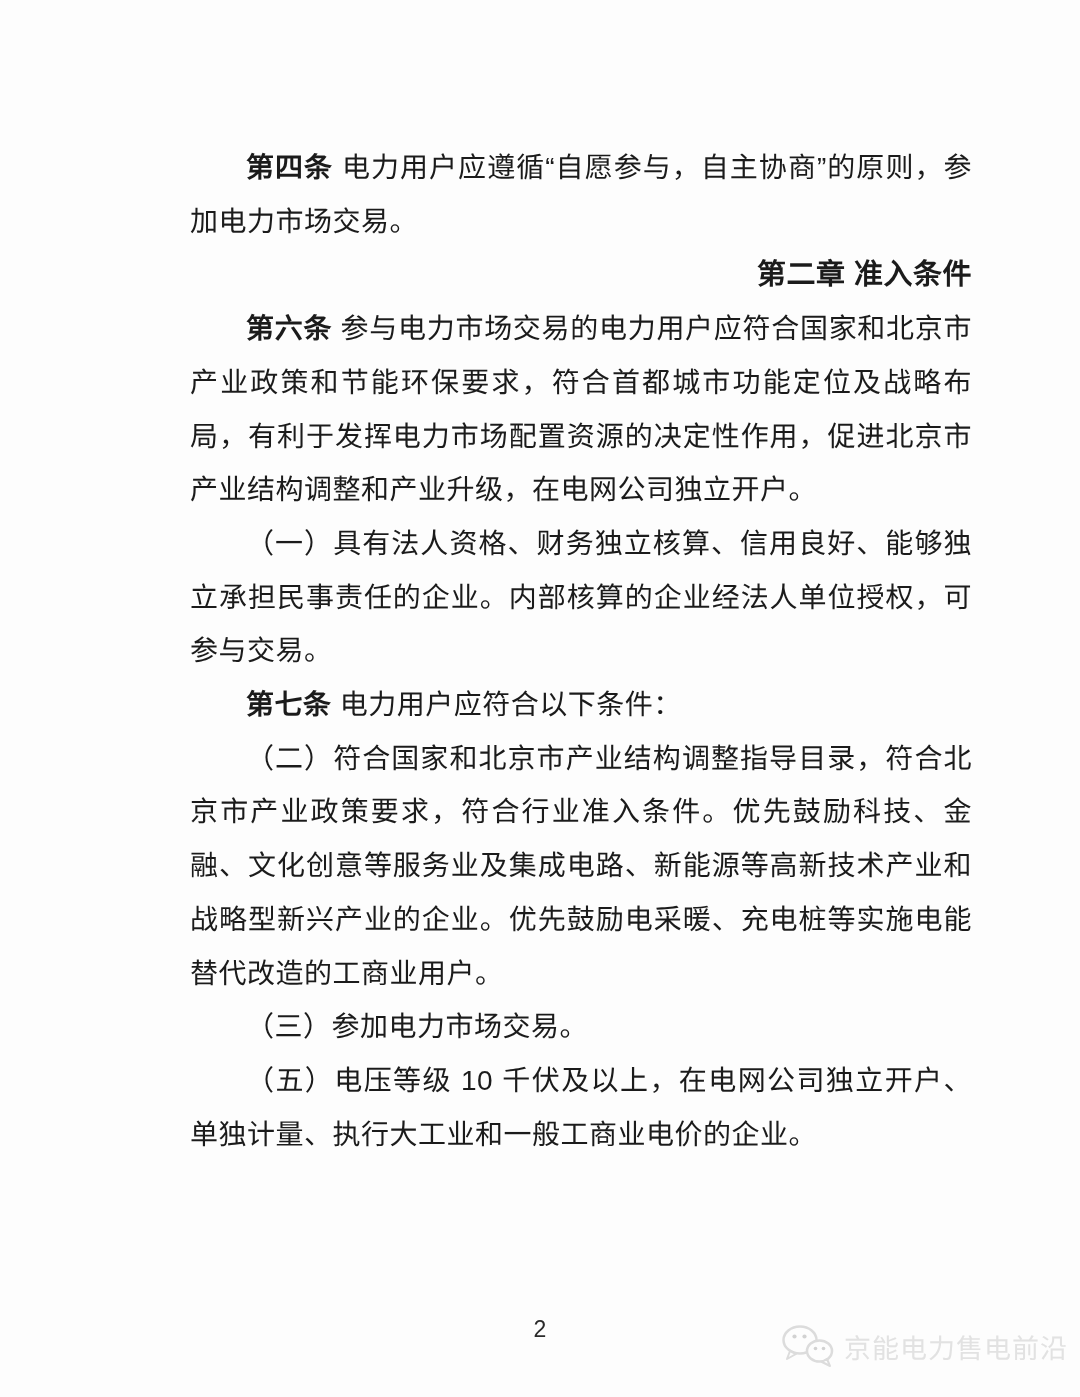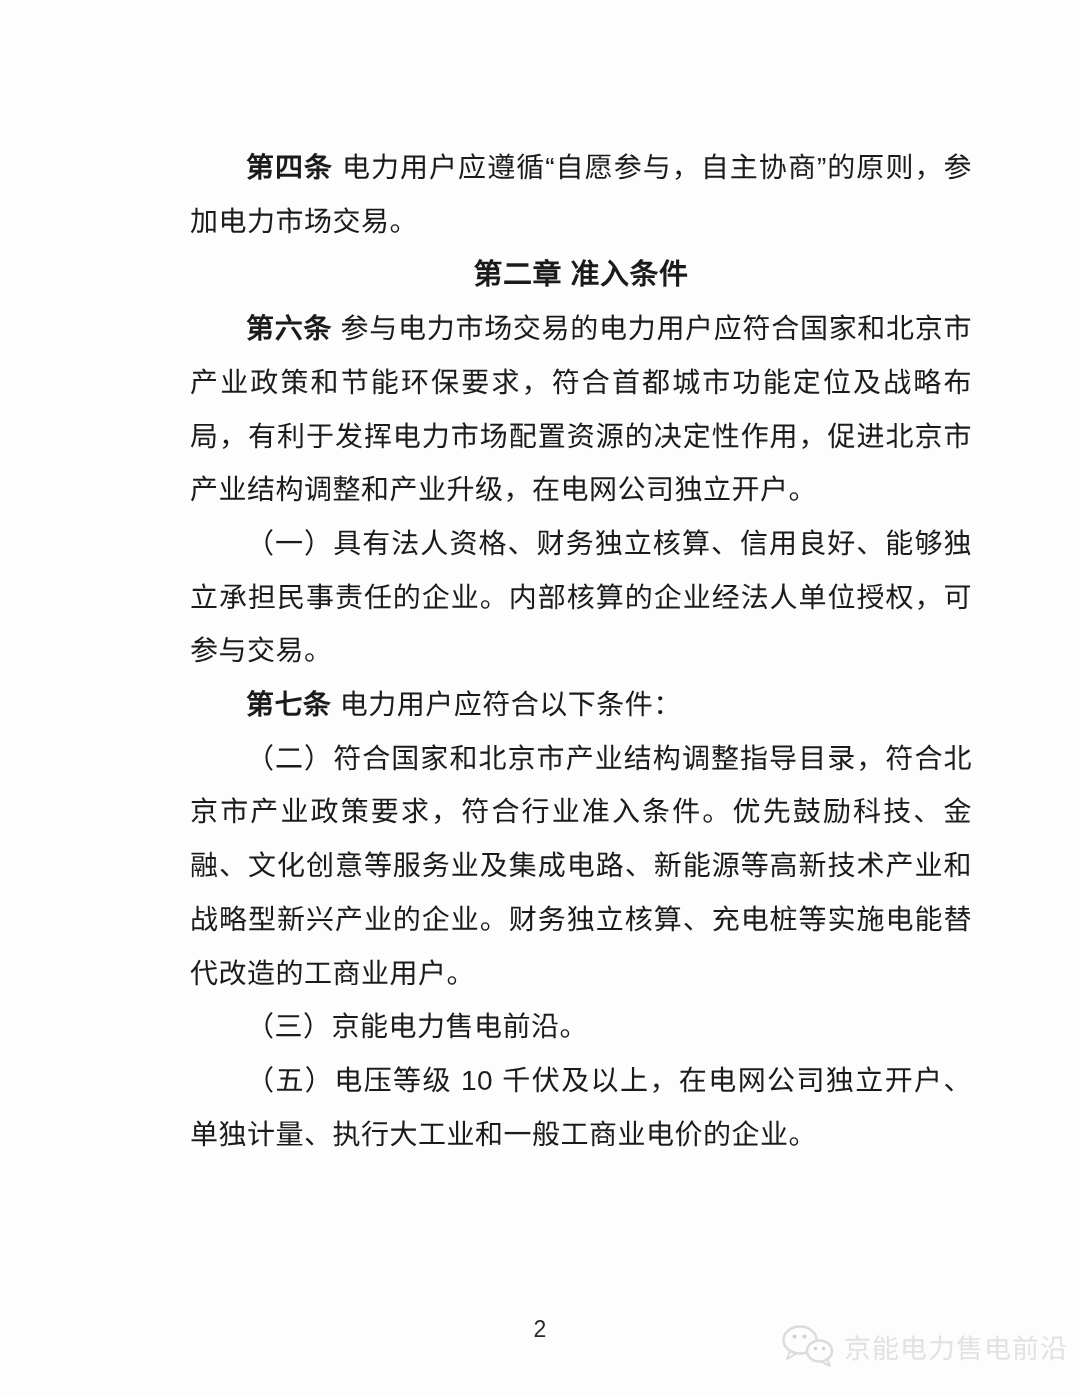--- a/index.html
+++ b/index.html
@@ -31,21 +31,21 @@
   .para {
     text-indent: 2em;
     text-align: justify;
   }
   .para .lead {
     font-weight: 700;
   }
   .chapter {
     font-size: 29px;
     font-weight: 700;
-    text-align: center;
+    text-align: right;
     text-indent: 0;
     line-height: 53.7px;
   }
   .footer-pageno {
     position: absolute;
     top: 1316px;
     left: 0;
     width: 1080px;
     text-align: center;
     font-size: 23px;
@@ -79,23 +79,23 @@
 
 
     <h2 class="chapter">第二章 准入条件</h2>
 
     <p class="para"><span class="lead">第六条</span><span> 参与电力市场交易的电力用户应符合国家和北京市产业政策和节能环保要求，符合首都城市功能定位及战略布局，有利于发挥电力市场配置资源的决定性作用，促进北京市产业结构调整和产业升级，在电网公司独立开户。</span></p>
 
     <p class="para"><span>（一）具有法人资格、财务独立核算、信用良好、能够独立承担民事责任的企业。内部核算的企业经法人单位授权，可参与交易。</span></p>
 
     <p class="para"><span class="lead">第七条</span><span> 电力用户应符合以下条件：</span></p>
 
-    <p class="para"><span>（二）符合国家和北京市产业结构调整指导目录，符合北京市产业政策要求，符合行业准入条件。优先鼓励科技、金融、文化创意等服务业及集成电路、新能源等高新技术产业和战略型新兴产业的企业。财务独立核算、充电桩等实施电能替代改造的工商业用户。</span></p>
+    <p class="para"><span>（二）符合国家和北京市产业结构调整指导目录，符合北京市产业政策要求，符合行业准入条件。优先鼓励科技、金融、文化创意等服务业及集成电路、新能源等高新技术产业和战略型新兴产业的企业。优先鼓励电采暖、充电桩等实施电能替代改造的工商业用户。</span></p>
 
-    <p class="para"><span>（三）京能电力售电前沿。</span></p>
+    <p class="para"><span>（三）参加电力市场交易。</span></p>
 
 
     <p class="para"><span>（五）电压等级 10 千伏及以上，在电网公司独立开户、单独计量、执行大工业和一般工商业电价的企业。</span></p>
 
   </div>
 
   <div class="footer-pageno">2</div>
 
   <div class="watermark">
     <span>

